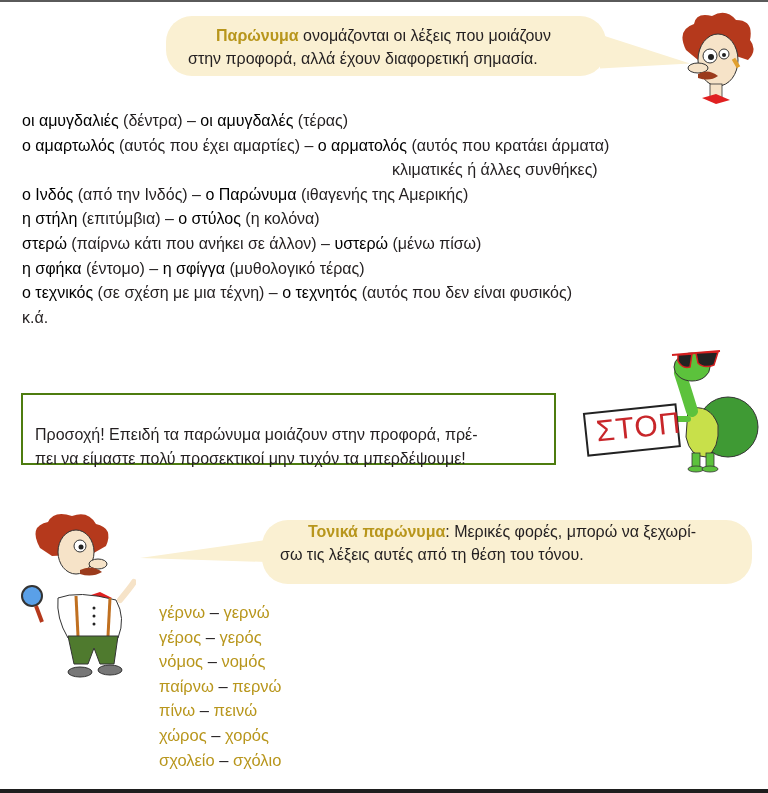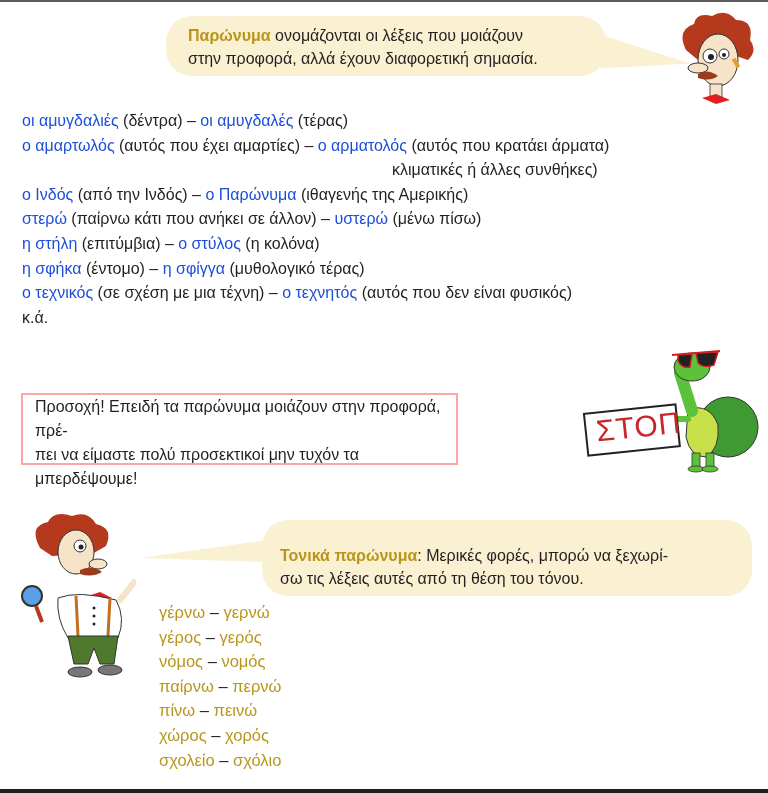--- a/index.html
+++ b/index.html
@@ -9,38 +9,38 @@
     font-family:"Liberation Sans", sans-serif;
     color:#231f20;
   }
   .topbar { position:absolute; left:0; top:0; width:768px; height:2px; background:#5a5a5a; }
   .bottombar { position:absolute; left:0; top:789px; width:768px; height:4px; background:#1e1e1e; }
 
   .bubble {
     position:absolute; background:#faf0d2; border-radius:26px;
     font-size:16px; line-height:23px; color:#231f20;
   }
-  .bubble .term { color:#b8961c; font-weight:bold; }
+  .bubble .term { color:#b8961c; font-weight:bold;margin-left:28px; }
   .bubble1 { left:166px; top:16px; width:440px; height:60px; padding:8px 0 0 22px; box-sizing:border-box; }
-  .bubble2 { left:262px; top:520px; width:490px; height:76px; padding:24px 0 0 18px; box-sizing:border-box; }
+  .bubble2 { left:262px; top:520px; width:490px; height:64px; padding:0 0 0 18px; box-sizing:border-box; }
 
   .tail { position:absolute; width:0; height:0; }
   .tail1 { left:600px; top:44px; border-top:10px solid transparent; border-bottom:24px solid transparent; border-left:90px solid #faf0d2; transform:skewY(12deg); }
   .tail2 { left:140px; top:540px; border-top:18px solid transparent; border-bottom:4px solid transparent; border-right:126px solid #faf0d2; }
 
   .pairs { position:absolute; left:22px; top:109px; font-size:16px; line-height:24.6px; }
   .pairs .row { white-space:nowrap; }
-  .g { color:#1d4ed8; }
+  .g { color:#000000; }
   .k { color:#231f20; }
   .indent { padding-left:370px; }
 
   .notice {
-    position:absolute; left:21px; top:393px; width:437px; height:72px;
-    border:2px solid #fca5a5; box-sizing:border-box;
-    padding:0 0 0 12px; font-size:16px; line-height:24px;
+    position:absolute; left:21px; top:393px; width:535px; height:72px;
+    border:2px solid #4d7c0f; box-sizing:border-box;
+    padding:28px 0 0 12px; font-size:16px; line-height:24px;
   }
 
   .tonal { position:absolute; left:159px; top:600px; font-size:16.5px; line-height:24.6px; color:#b8961c; }
   .tonal .dash { color:#231f20; }
 
   .illus { position:absolute; }
 </style>
 </head>
 <body>
 
@@ -64,22 +64,22 @@
   <rect x="34" y="74" width="12" height="14" fill="#f6e3c8" stroke="#333" stroke-width="0.8"></rect>
   <path d="M26 88 L40 84 L54 90 L40 94 Z" fill="#e02020"></path>
   <rect x="58" y="48" width="4" height="10" fill="#e0a030" transform="rotate(-30 60 53)"></rect>
 </svg>
 
 <div class="pairs">
   <div class="row"><span class="g">οι αμυγδαλιές</span><span class="k"> (δέντρα) – </span><span class="g">οι αμυγδαλές</span><span class="k"> (τέρας)</span></div>
   <div class="row"><span class="g">ο αμαρτωλός</span><span class="k"> (αυτός που έχει αμαρτίες) – </span><span class="g">ο αρματολός</span><span class="k"> (αυτός που κρατάει άρματα)</span></div>
   <div class="row indent"><span class="k">κλιματικές ή άλλες συνθήκες)</span></div>
   <div class="row"><span class="g">ο Ινδός</span><span class="k"> (από την Ινδός) – </span><span class="g">ο Παρώνυμα</span><span class="k"> (ιθαγενής της Αμερικής)</span></div>
+  <div class="row"><span class="g">η στήλη</span><span class="k"> (επιτύμβια) – </span><span class="g">ο στύλος</span><span class="k"> (η κολόνα)</span></div>
   <div class="row"><span class="g">στερώ</span><span class="k"> (παίρνω κάτι που ανήκει σε άλλον) – </span><span class="g">υστερώ</span><span class="k"> (μένω πίσω)</span></div>
-  <div class="row"><span class="g">η στήλη</span><span class="k"> (επιτύμβια) – </span><span class="g">ο στύλος</span><span class="k"> (η κολόνα)</span></div>
   <div class="row"><span class="g">η σφήκα</span><span class="k"> (έντομο) – </span><span class="g">η σφίγγα</span><span class="k"> (μυθολογικό τέρας)</span></div>
   <div class="row"><span class="g">ο τεχνικός</span><span class="k"> (σε σχέση με μια τέχνη) – </span><span class="g">ο τεχνητός</span><span class="k"> (αυτός που δεν είναι φυσικός)</span></div>
   <div class="row k">κ.ά.</div>
 </div>
 
 <div class="notice">
   <div>Προσοχή! Επειδή τα παρώνυμα μοιάζουν στην προφορά, πρέ-</div>
   <div>πει να είμαστε πολύ προσεκτικοί μην τυχόν τα μπερδέψουμε!</div>
 </div>
 

